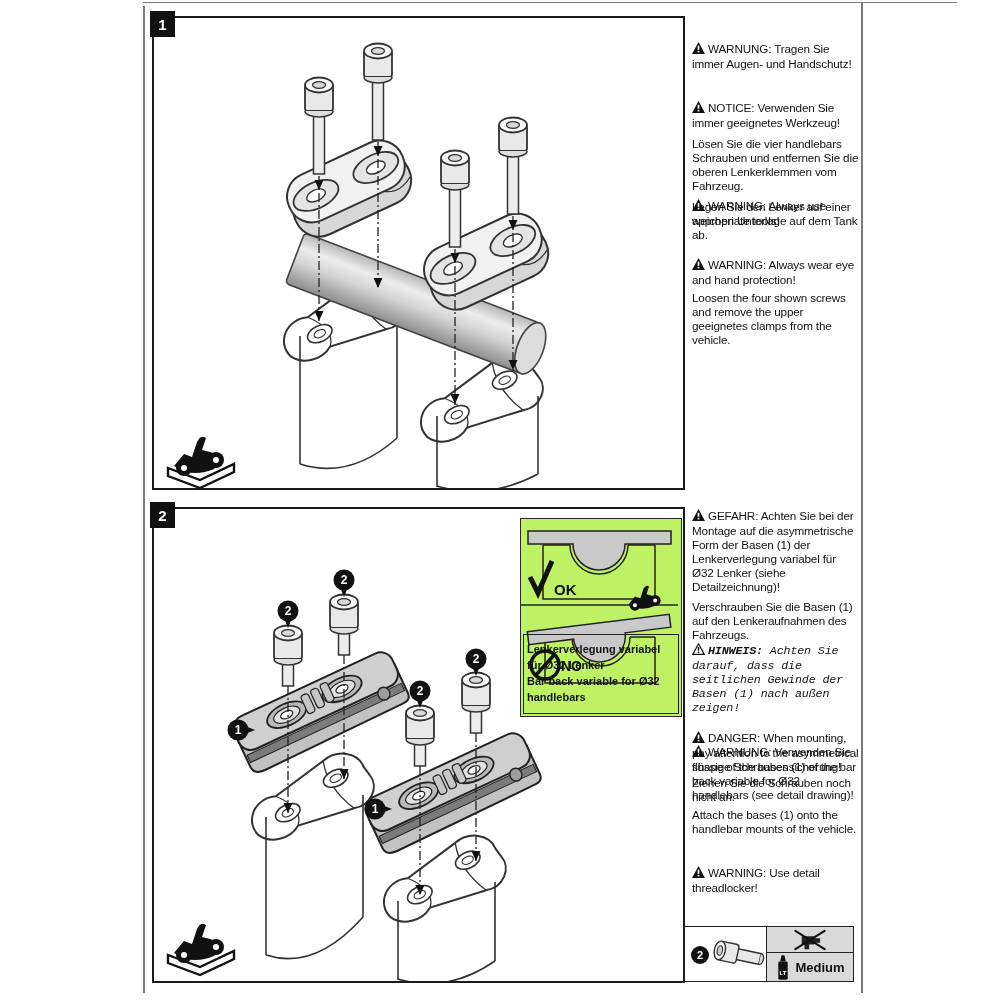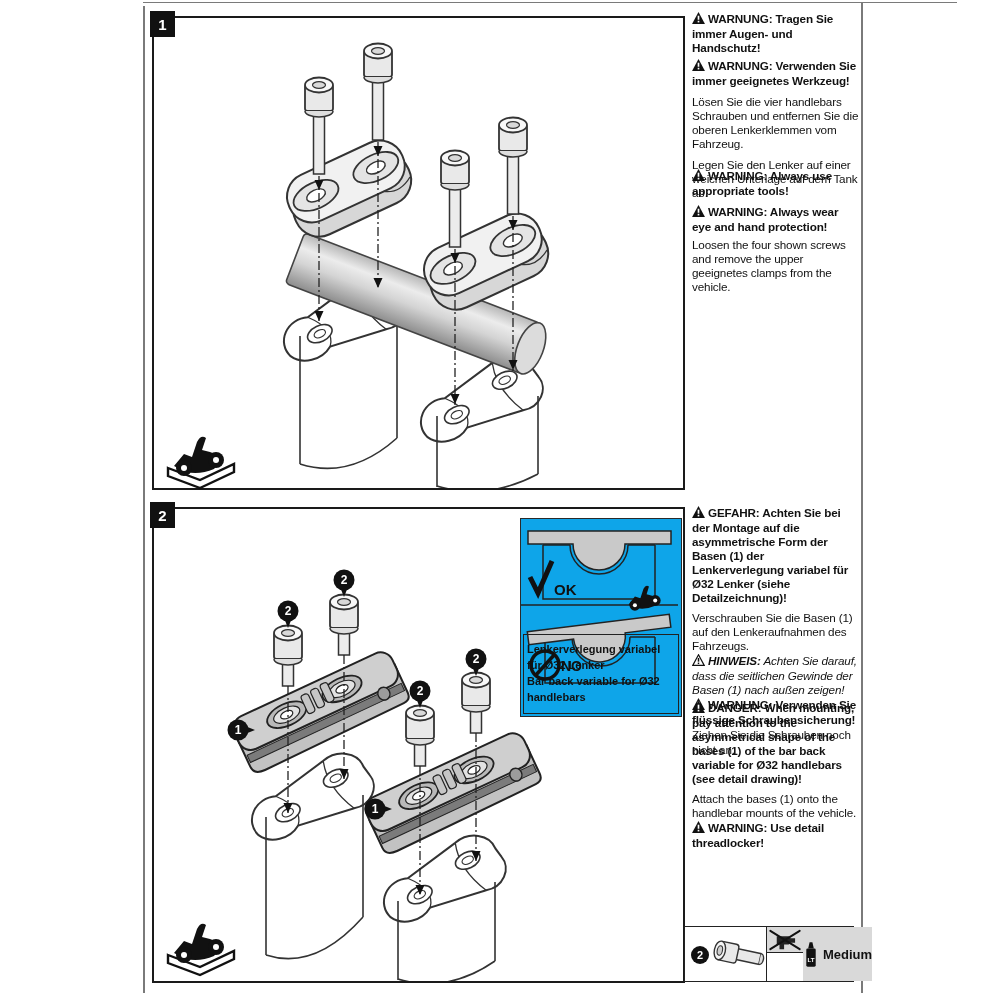--- a/index.html
+++ b/index.html
@@ -6,37 +6,37 @@
   .page{position:relative;width:1000px;height:1000px;background:#fff;overflow:hidden;
         font-family:"Liberation Sans",sans-serif;color:#111;}
   .rule{position:absolute;background:#7a7a7a;}
   .panel{position:absolute;border:2px solid #1a1a1a;background:#fff;}
   .panel-badge{position:absolute;width:25px;height:26px;background:#111;color:#fff;
         display:flex;align-items:center;justify-content:center;
         font-weight:700;font-size:15px;z-index:5;}
   .tblock{position:absolute;left:692px;width:167px;font-size:11.7px;line-height:1.2;
         letter-spacing:-0.15px;}
   .tblock p{margin:0 0 7px 0;}
-  .tblock p.bold{font-weight:700;}
+  .tblock p.bold{font-weight:400;margin-top:30px;}
   .tblock p.mb4{margin-bottom:4px;}
   .tblock p.mb1{margin-bottom:1px;}
-  .tblock p.notice{font-style:italic;margin-bottom:1px;}
+  .tblock p.notice{font-style:italic;margin-bottom:1px;font-family:Liberation Mono, monospace;}
   .tblock p.notice b{font-style:italic;}
   .wicon{display:inline-block;vertical-align:-1px;margin-right:3px;}
   .art{position:absolute;left:0;top:0;}
   svg text{font-family:"Liberation Sans",sans-serif;}
   .inset{position:absolute;left:366px;top:9px;width:160px;height:197px;
-        border:1.5px solid #2a2a2a;background:#0ea5e9;}
+        border:1.5px solid #2a2a2a;background:#bef264;}
   .inset-caption{position:absolute;left:2px;right:2px;bottom:2px;border:1px solid #222;
         padding:7px 3px;font-size:11px;font-weight:700;line-height:1.45;}
   .moto-mark{position:absolute;width:88px;height:60px;}
   .parts-box{position:absolute;left:684px;top:926px;width:170px;height:56px;
         border:1.5px solid #222;display:flex;background:#fff;box-sizing:border-box;}
   .parts-left{flex:1;position:relative;background:#fff;}
-  .parts-right{width:86px;border-left:1.5px solid #222;display:flex;}
+  .parts-right{width:86px;border-left:1.5px solid #222;display:flex;flex-direction:column;}
   .parts-cell{background:#d9d9d9;display:flex;align-items:center;justify-content:center;}
   .parts-cell.top{height:25px;border-bottom:1.5px solid #222;}
   .parts-cell.bottom{flex:1;gap:4px;}
   .medium-label{font-size:13px;font-weight:700;}
   .pb-badge{position:absolute;left:6px;top:19px;width:18px;height:18px;border-radius:50%;
         background:#111;color:#fff;font-size:11px;font-weight:700;
         display:flex;align-items:center;justify-content:center;}
 </style>
 </head>
 <body>
@@ -304,40 +304,40 @@
   <div class="tblock" style="top:12px;">
     <p class="bold mb4"><span class="wicon"><svg width="13" height="12" viewBox="0 0 14 13">
             <path d="M7 0 L14 13 H0 Z" fill="#111"></path>
             <rect x="6.1" y="4" width="1.8" height="4.4" fill="#fff"></rect>
             <rect x="6.1" y="9.5" width="1.8" height="1.8" fill="#fff"></rect>
           </svg></span><span>WARNUNG: Tragen Sie immer Augen- und Handschutz!</span></p>
     <p class="bold"><span class="wicon"><svg width="13" height="12" viewBox="0 0 14 13">
             <path d="M7 0 L14 13 H0 Z" fill="#111"></path>
             <rect x="6.1" y="4" width="1.8" height="4.4" fill="#fff"></rect>
             <rect x="6.1" y="9.5" width="1.8" height="1.8" fill="#fff"></rect>
-          </svg></span><span>WARNUNG: Verwenden Sie immer geeignetes Werkzeug!</span></p>
+          </svg></span><span>NOTICE: Verwenden Sie immer geeignetes Werkzeug!</span></p>
     <p>Lösen Sie die vier handlebars Schrauben und entfernen Sie die oberen Lenkerklemmen vom Fahrzeug.</p>
     <p>Legen Sie den Lenker auf einer weichen Unterlage auf dem Tank ab.</p>
   </div>
 
   <div class="tblock" style="top:169px;">
     <p class="bold"><span class="wicon"><svg width="13" height="12" viewBox="0 0 14 13">
             <path d="M7 0 L14 13 H0 Z" fill="#111"></path>
             <rect x="6.1" y="4" width="1.8" height="4.4" fill="#fff"></rect>
             <rect x="6.1" y="9.5" width="1.8" height="1.8" fill="#fff"></rect>
           </svg></span><span>WARNING: Always use appropriate tools!</span></p>
     <p class="bold mb4"><span class="wicon"><svg width="13" height="12" viewBox="0 0 14 13">
             <path d="M7 0 L14 13 H0 Z" fill="#111"></path>
             <rect x="6.1" y="4" width="1.8" height="4.4" fill="#fff"></rect>
             <rect x="6.1" y="9.5" width="1.8" height="1.8" fill="#fff"></rect>
           </svg></span><span>WARNING: Always wear eye and hand protection!</span></p>
     <p>Loosen the four shown screws and remove the upper geeignetes clamps from the vehicle.</p>
   </div>
 
-  <div class="tblock" style="top:506px;">
+  <div class="tblock" style="top:479px;">
     <p class="bold" style="margin-bottom:6px;"><span class="wicon"><svg width="13" height="12" viewBox="0 0 14 13">
             <path d="M7 0 L14 13 H0 Z" fill="#111"></path>
             <rect x="6.1" y="4" width="1.8" height="4.4" fill="#fff"></rect>
             <rect x="6.1" y="9.5" width="1.8" height="1.8" fill="#fff"></rect>
           </svg></span><span>GEFAHR: Achten Sie bei der Montage auf die asymmetrische Form der Basen (1) der Lenkerverlegung variabel für Ø32 Lenker (siehe Detailzeichnung)!</span></p>
     <p class="mb1">Verschrauben Sie die Basen (1) auf den Lenkeraufnahmen des Fahrzeugs.</p>
     <p class="notice"><span class="wicon"><svg width="13" height="12" viewBox="0 0 14 13">
             <path d="M7 0.9 L13.2 12.3 H0.8 Z" fill="#fff" stroke="#111" stroke-width="1.3"></path>
             <rect x="6.2" y="4.3" width="1.6" height="4" fill="#111"></rect>
             <rect x="6.2" y="9.3" width="1.6" height="1.6" fill="#111"></rect>

